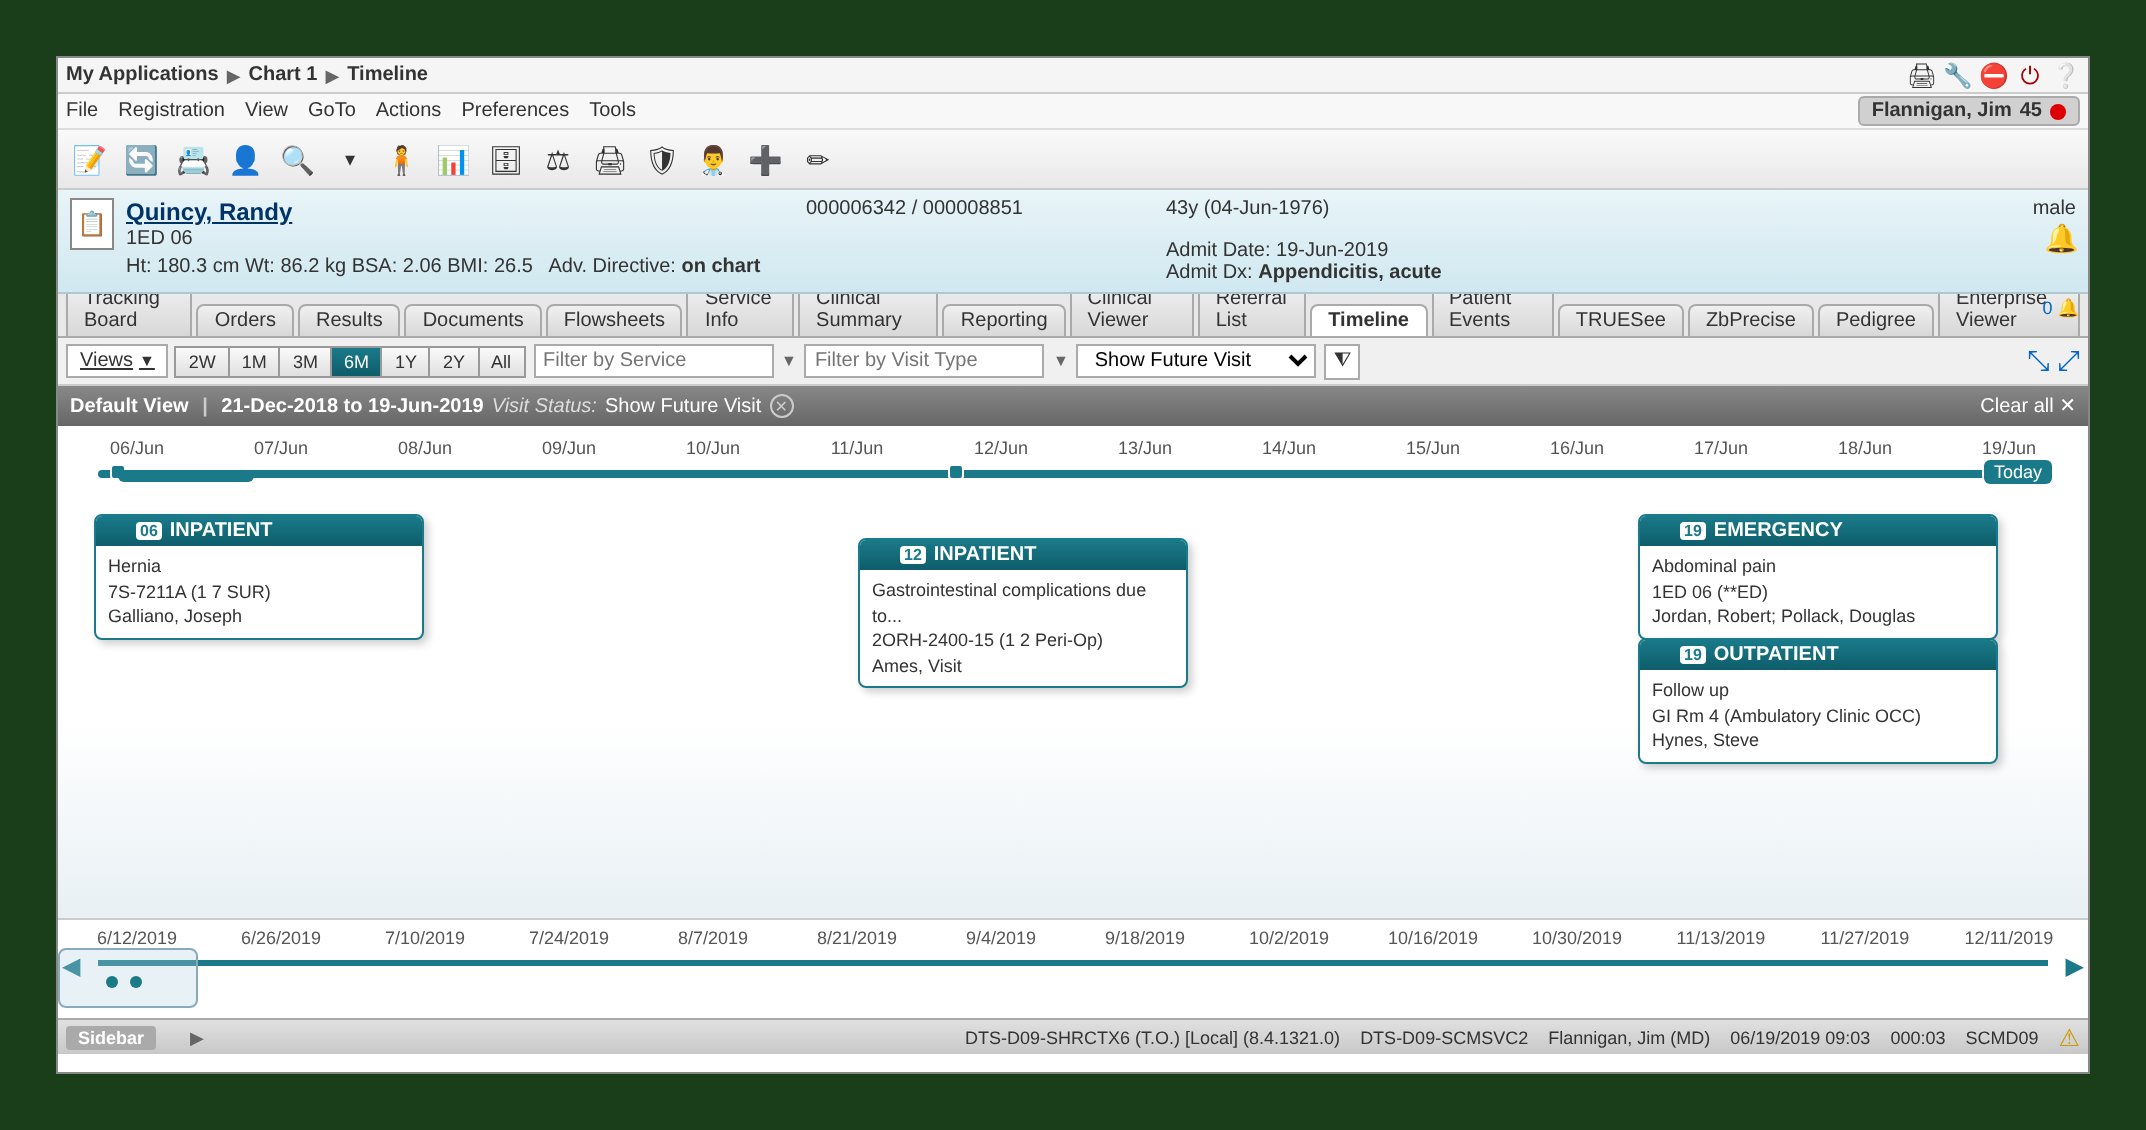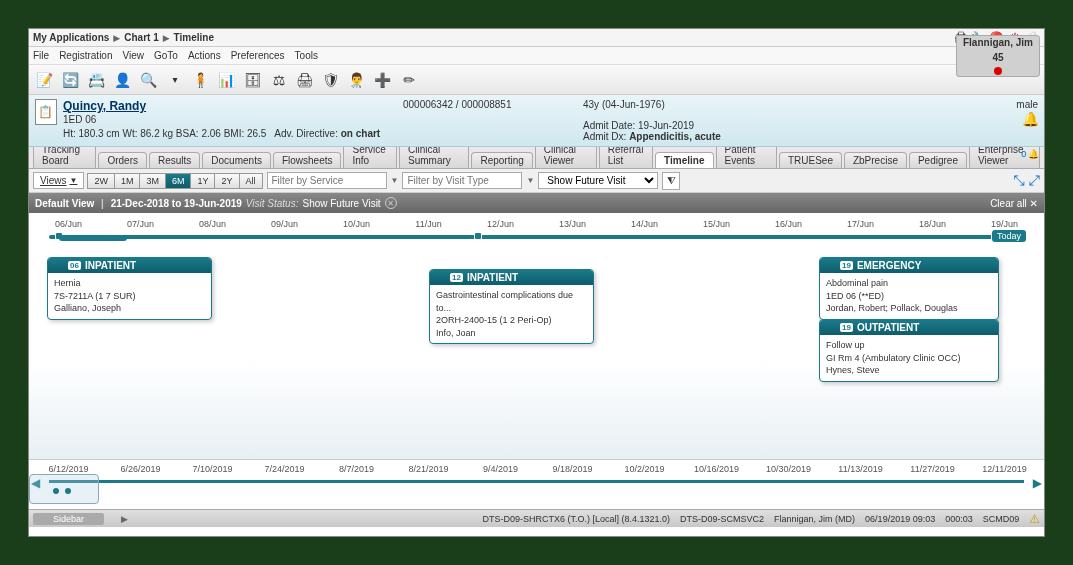--- a/index.html
+++ b/index.html
@@ -9,21 +9,21 @@
   
   .breadcrumb-bar { height: 18px; background: #f5f5f5; border-bottom: 1px solid #ccc; display: flex; align-items: center; padding: 0 4px; }
   .breadcrumb-bar .crumb { font-size: 10px; font-weight: bold; margin-right: 4px; }
   .breadcrumb-bar .sep { color: #666; margin-right: 4px; font-size: 9px; }
   .breadcrumb-icons { margin-left: auto; display: flex; gap: 4px; }
   .breadcrumb-icons .ico { width: 14px; height: 14px; display: flex; align-items: center; justify-content: center; font-size: 12px; }
   
   
   .menu-bar { height: 18px; background: #f8f8f8; border-bottom: 1px solid #ddd; display: flex; align-items: center; padding: 0 4px; }
   .menu-bar .item { font-size: 10px; margin-right: 10px; cursor: pointer; }
-  .user-badge { margin-left: auto; font-size: 10px; font-weight: bold; background: #d0d0d0; border: 1px solid #aaa; border-radius: 3px; padding: 1px 6px; display: flex; align-items: center; gap: 4px; flex-direction: column; }
+  .user-badge { margin-left: auto; font-size: 10px; font-weight: bold; background: #d0d0d0; border: 1px solid #aaa; border-radius: 3px; padding: 1px 6px; display: flex; align-items: center; gap: 4px; }
   .user-badge .dot { width: 8px; height: 8px; border-radius: 50%; background: #d00; display: inline-block; }
   
   
   .toolbar { height: 30px; background: linear-gradient(#fafafa,#e8e8e8); border-bottom: 1px solid #ccc; display: flex; align-items: center; padding: 0 4px; gap: 2px; }
   .toolbar .tbtn { width: 24px; height: 24px; border: 1px solid transparent; border-radius: 3px; display: flex; align-items: center; justify-content: center; font-size: 14px; cursor: pointer; }
   
   
   .patient-banner { background: linear-gradient(#e8f4f8,#d0e8f0); border-bottom: 1px solid #b0c8d0; padding: 4px 6px; display: flex; position: relative; }
   .pb-icon { width: 22px; height: 26px; background: #fff; border: 1px solid #888; margin-right: 6px; display: flex; align-items: center; justify-content: center; font-size: 12px; }
   .pb-col1 { flex: 0 0 340px; }
@@ -84,21 +84,21 @@
   .mini-line { height: 3px; background: #1a7a8a; margin-top: 4px; position: relative; }
   .mini-window { position: absolute; top: 14px; left: 0; width: 70px; height: 30px; border: 1px solid #88aabb; background: rgba(180,210,225,0.3); border-radius: 4px; }
   .mini-arrow { position: absolute; top: 16px; font-size: 12px; color: #1a7a8a; cursor: pointer; }
   .mini-arrow.left { left: 2px; }
   .mini-arrow.right { right: 2px; }
   .mini-dots { position: absolute; top: 28px; left: 24px; display: flex; gap: 6px; }
   .mini-dot { width: 6px; height: 6px; border-radius: 50%; background: #1a7a8a; }
   
   
   .bottom-status { height: 18px; background: linear-gradient(#e0e0e0,#c8c8c8); border-top: 1px solid #aaa; display: flex; align-items: center; padding: 0 4px; font-size: 9px; color: #333; }
-  .sidebar-btn { background: #aaa; color: #fff; padding: 1px 20px; border-radius: 2px; margin-right: 17px; cursor: pointer; }
+  .sidebar-btn { background: #aaa; color: #fff; padding: 1px 6px; border-radius: 2px; margin-right: 17px; cursor: pointer; font-weight: bold; }
   .bs-right { margin-left: auto; display: flex; gap: 10px; align-items: center; }
   .bs-ico { color: #c90; font-size: 12px; }
 </style>
 </head>
 <body>
 
 <div class="app-window">
 
   <div class="breadcrumb-bar">
     <span class="crumb">My Applications</span>
@@ -278,21 +278,21 @@
     </div>
 
     <div class="event-card" style="left:400px; top:56px;">
       <div class="ec-head">
           <span class="ec-date">12</span>
           <span>INPATIENT</span>
         </div>
       <div class="ec-body">
         <div>Gastrointestinal complications due to...</div>
         <div>2ORH-2400-15 (1 2 Peri-Op)</div>
-        <div>Info, Joan</div>
+        <div>Ames, Visit</div>
       </div>
     </div>
 
     <div class="event-card" style="left:790px; top:44px; width:180px;">
       <div class="ec-head">
           <span class="ec-date">19</span>
           <span>EMERGENCY</span>
         </div>
       <div class="ec-body">
         <div>Abdominal pain</div>

